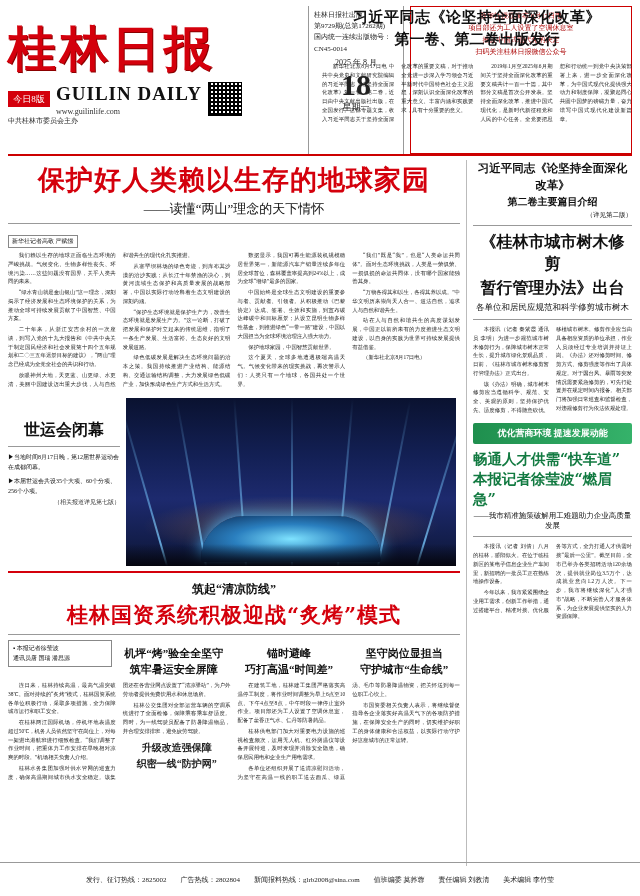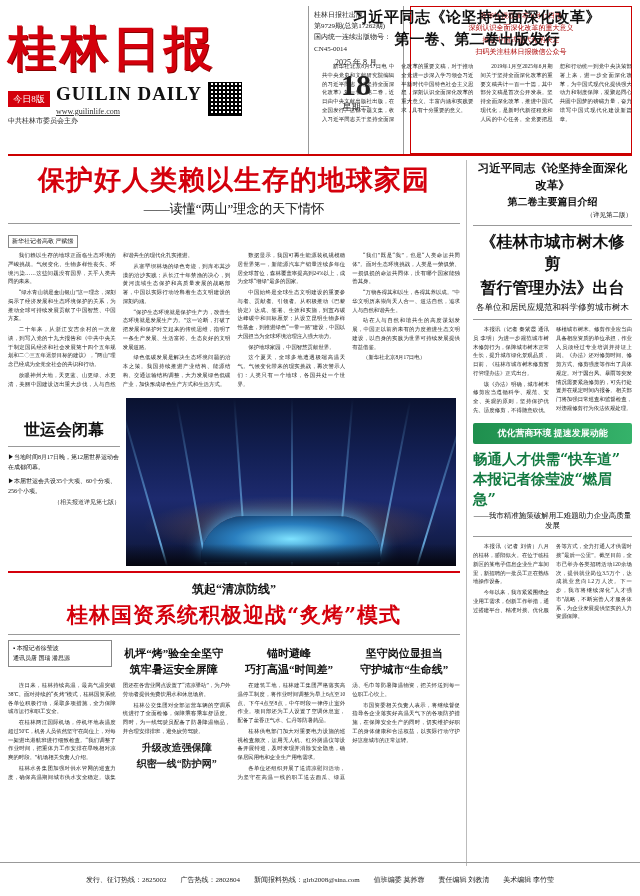--- a/index.html
+++ b/index.html
@@ -24,21 +24,21 @@
   }
   .mast-sub { display:flex; align-items:center; margin-top:10px; gap:6px; }
   .badge-red {
     background:#d4000c; color:#fff; font-size:9px; padding:3px 4px;
     line-height:1.15; text-align:center; width:42px;
   }
   .en-title {
     font-family:"Liberation Serif", serif; font-weight:bold;
     font-size:19px; letter-spacing:1px; color:#111;text-align:right;
   }
-  .url { font-size:8px; color:#333; margin-top:2px;text-decoration:underline; }
+  .url { font-size:8px; color:#333; margin-top:2px; }
   .mast-note { font-size:7px; color:#222; line-height:1.5; }
   .qr {
     width:34px; height:34px;
     background:
       repeating-linear-gradient(90deg,#000 0 2px,#fff 2px 4px),
       repeating-linear-gradient(0deg,#000 0 2px,#fff 2px 4px);
     background-blend-mode:multiply;
     border:1px solid #000;
   }
   .mast-mid {
@@ -179,21 +179,21 @@
       <div>国内统一连续出版物号：CN45-0014</div>
       <div class="mast-date">
         <div class="y">2025 年 8 月</div>
         <div class="d">18</div>
         <div class="w">星期一</div>
       </div>
     </div>
 
     <div class="mast-box">
       <div>新华社授权发布 8月17日电</div>
-      <div>深刻认识全面深化改革的重大意义</div>
+      <div>项目部还为工人设置了空调休息室</div>
       <div>推进中国式现代化的决定</div>
       <div>扫码关注桂林日报微信公众号</div>
     </div>
   </div>
 
   <div class="top-right-head">
     <div class="trh1">习近平同志《论坚持全面深化改革》</div>
     <div class="trh2">第一卷、第二卷出版发行</div>
   </div>
   <div style="position:absolute;left:322px;top:62px;width:310px;">

